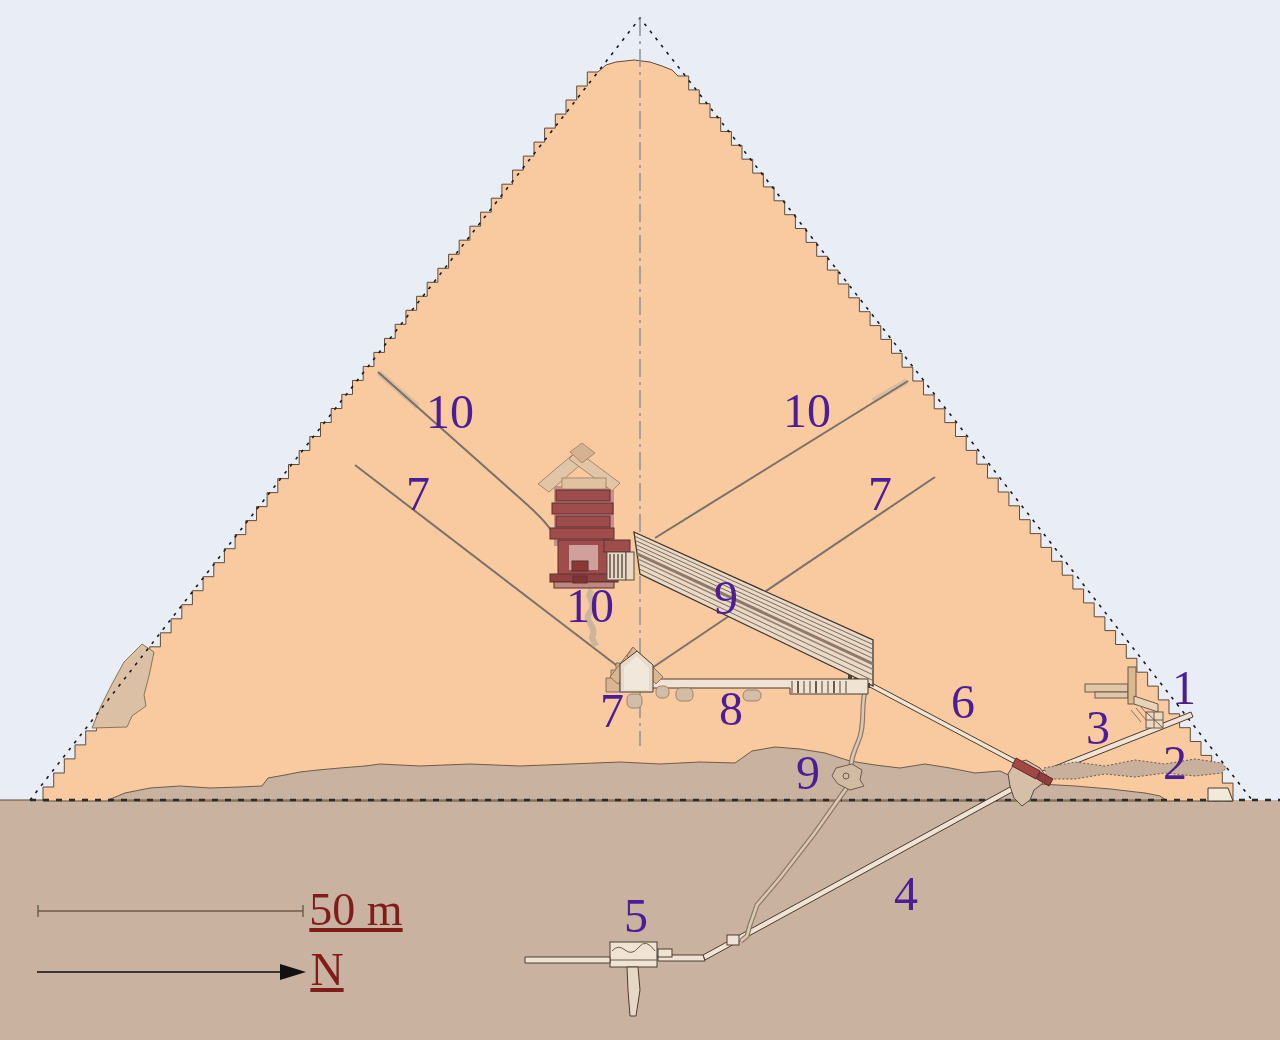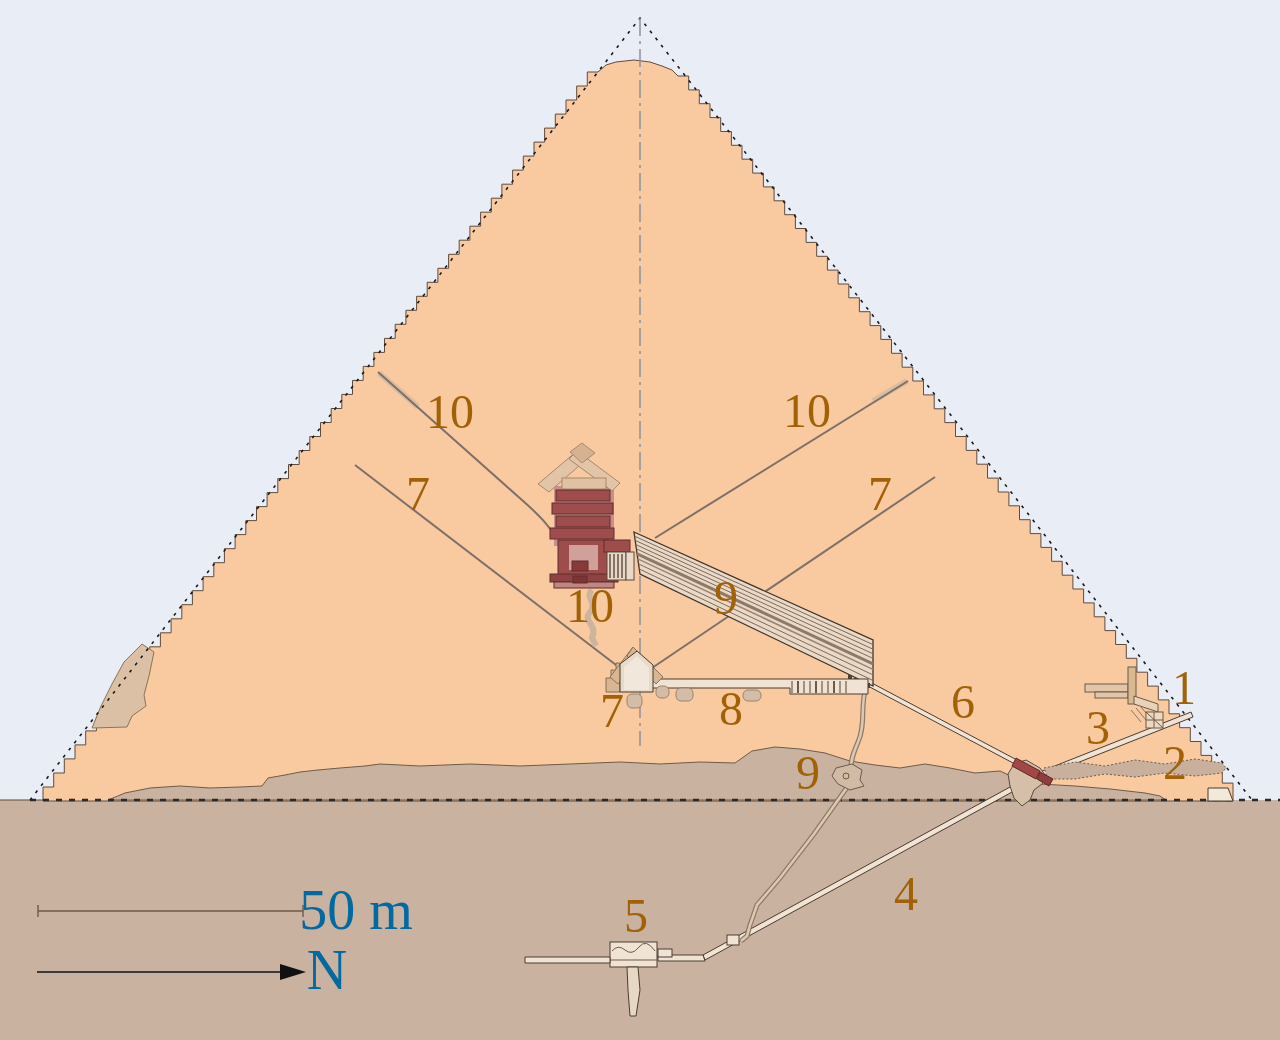--- a/index.html
+++ b/index.html
@@ -1,22 +1,22 @@
 <!DOCTYPE html>
 <html><head>
 <meta charset="utf-8">
 <style>
   html,body{margin:0;padding:0;background:#e9edf6;}
   .stage{position:relative;width:1280px;height:1040px;overflow:hidden;
          font-family:"Liberation Serif","DejaVu Serif",serif;}
   .stage svg{position:absolute;left:0;top:0;}
-  .num{position:absolute;transform:translate(-50%,-50%);font-size:48px;color:#a16207;
+  .num{position:absolute;transform:translate(-50%,-50%);font-size:48px;color:#4c1d95;
        line-height:1;white-space:nowrap;user-select:none;}
-  .caption{position:absolute;transform:translate(-50%,-50%);font-size:56px;color:#0369a1;
-       line-height:1;white-space:nowrap;}
+  .caption{position:absolute;transform:translate(-50%,-50%);font-size:46px;color:#7f1d1d;
+       line-height:1;white-space:nowrap;text-decoration:underline;}
 </style>
 </head>
 <body>
 
 <div class="stage">
 <svg width="1280" height="1040" viewBox="0 0 1280 1040">
 
   <rect x="0" y="0" width="1280" height="1040" fill="#e9edf6"></rect>
 
   <rect x="0" y="800" width="1280" height="240" fill="#c9b2a0" stroke="none"></rect>

